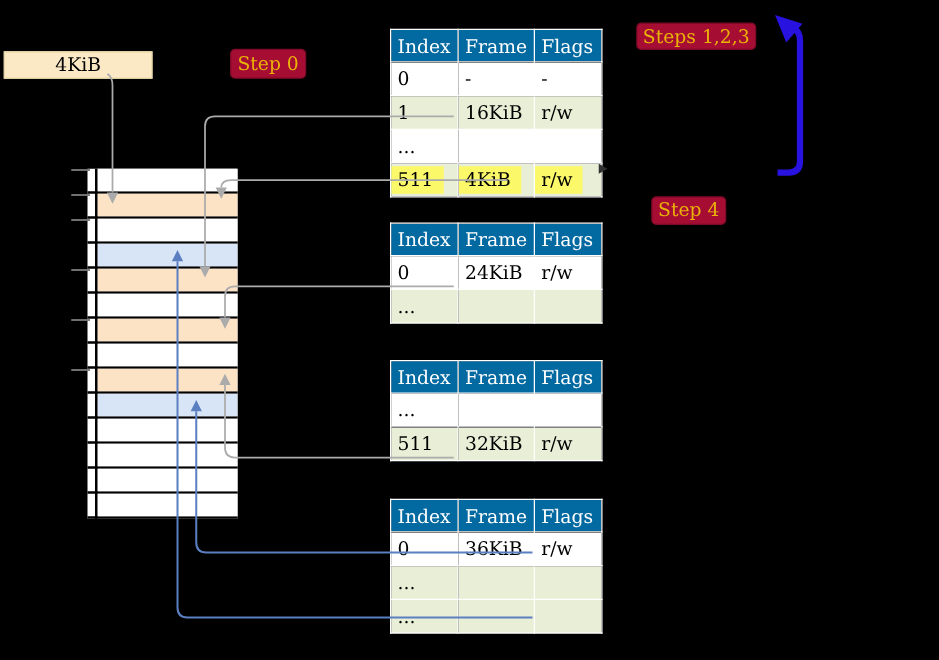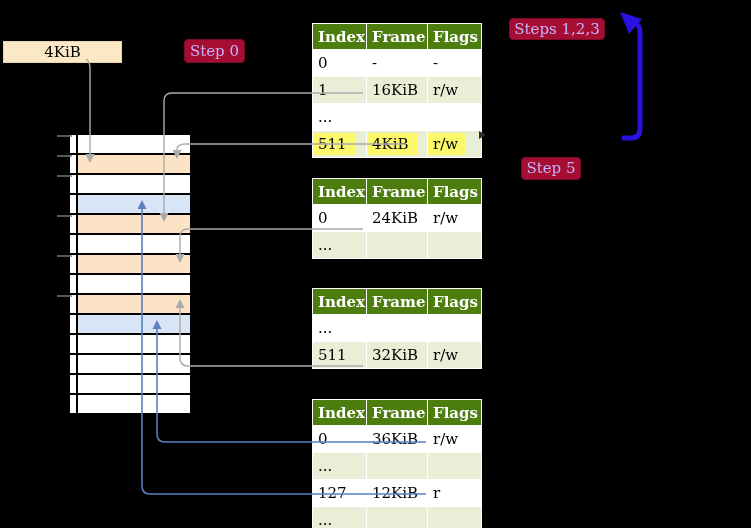--- a/index.html
+++ b/index.html
@@ -3,55 +3,55 @@
 <meta charset="utf-8">
 <style>
   html,body{margin:0;padding:0;background:#000;}
   #canvas{position:relative;width:751px;height:528px;background:#000;overflow:hidden;
           font-family:"DejaVu Serif","Liberation Serif",serif;}
 
   
   .tag{position:absolute;display:flex;align-items:center;justify-content:center;
        font-size:15px;line-height:1;white-space:nowrap;}
   .tag-cream{background:#fbe9c5;color:#000;border:1px solid #e8d7a8;}
-  .tag-red{background:#a60d33;color:#c4b5fd;border:1px solid #7d0a26;border-radius:4px;}
+  .tag-red{background:#a60d33;color:#eab308;border:1px solid #7d0a26;border-radius:4px;}
   .tag-violet{background:#5a2be0;color:#fff;border:1px solid #3a1a9a;border-radius:2px;
               box-shadow:0 2px 0 rgba(25,12,90,.85);}
 
   
   .mcol{position:absolute;left:70px;top:135px;width:120px;height:280px;background:#fff;}
   .mrow{position:relative;height:20px;border-bottom:2px solid #000;box-sizing:border-box;}
   .mrow:last-child{border-bottom:none;}
   .mrow .fill{position:absolute;left:8px;right:0;top:0;bottom:0;}
   .f-white{background:#ffffff;}
   .f-peach{background:#fde3c6;}
   .f-blue{background:#d8e5f6;}
   .mcol-inner-border{position:absolute;left:6px;top:0;width:2px;height:100%;background:#000;}
 
   
   .ptable{position:absolute;border-collapse:collapse;table-layout:fixed;width:169px;
           font-size:15px;color:#000;}
   .ptable th,.ptable td{border:1.5px solid #ffffff;overflow:hidden;white-space:nowrap;}
-  .ptable th{background:#4d7c0f;color:#fff;font-weight:bold;height:25px;
+  .ptable th{background:#0369a1;color:#fff;font-weight:normal;height:25px;
              text-align:left;padding:0 0 0 5px;font-size:15px;}
   .ptable td{height:26px;background:#fff;padding:0 0 0 5px;vertical-align:middle;}
   .ptable tr.green td{background:#e9efd6;}
   .hl{background:#fbf86a;padding:2px 8px 2px 5px;margin-left:-5px;}
 
   .svg-layer{position:absolute;left:0;top:0;pointer-events:none;}
 </style>
 </head>
 <body>
 
 <div id="canvas">
 
   <div class="tag tag-cream" style="left:3px;top:41px;width:117px;height:20px;">4KiB</div>
   <div class="tag tag-red" style="left:184px;top:39px;width:59px;height:22px;">Step 0</div>
   <div class="tag tag-red" style="left:509px;top:18px;width:94px;height:20px;">Steps 1,2,3</div>
-  <div class="tag tag-red" style="left:521px;top:157px;width:58px;height:21px;">Step 5</div>
+  <div class="tag tag-red" style="left:521px;top:157px;width:58px;height:21px;">Step 4</div>
 
   <div class="mcol">
     <div class="mrow">
         <div class="fill f-white"></div>
       </div>
     <div class="mrow">
         <div class="fill f-peach"></div>
       </div>
     <div class="mrow">
         <div class="fill f-white"></div>
@@ -199,25 +199,20 @@
     <tbody>
       <tr>
         <td>0</td>
         <td>36KiB</td>
         <td>r/w</td>
       </tr>
       <tr class="green">
         <td>...</td>
         <td></td>
         <td></td>
-      </tr>
-      <tr>
-        <td>127</td>
-        <td>12KiB</td>
-        <td>r</td>
       </tr>
       <tr class="green">
         <td>...</td>
         <td></td>
         <td></td>
       </tr>
     </tbody>
   </table>
 
   <svg class="svg-layer" width="751" height="528" viewBox="0 0 751 528">

